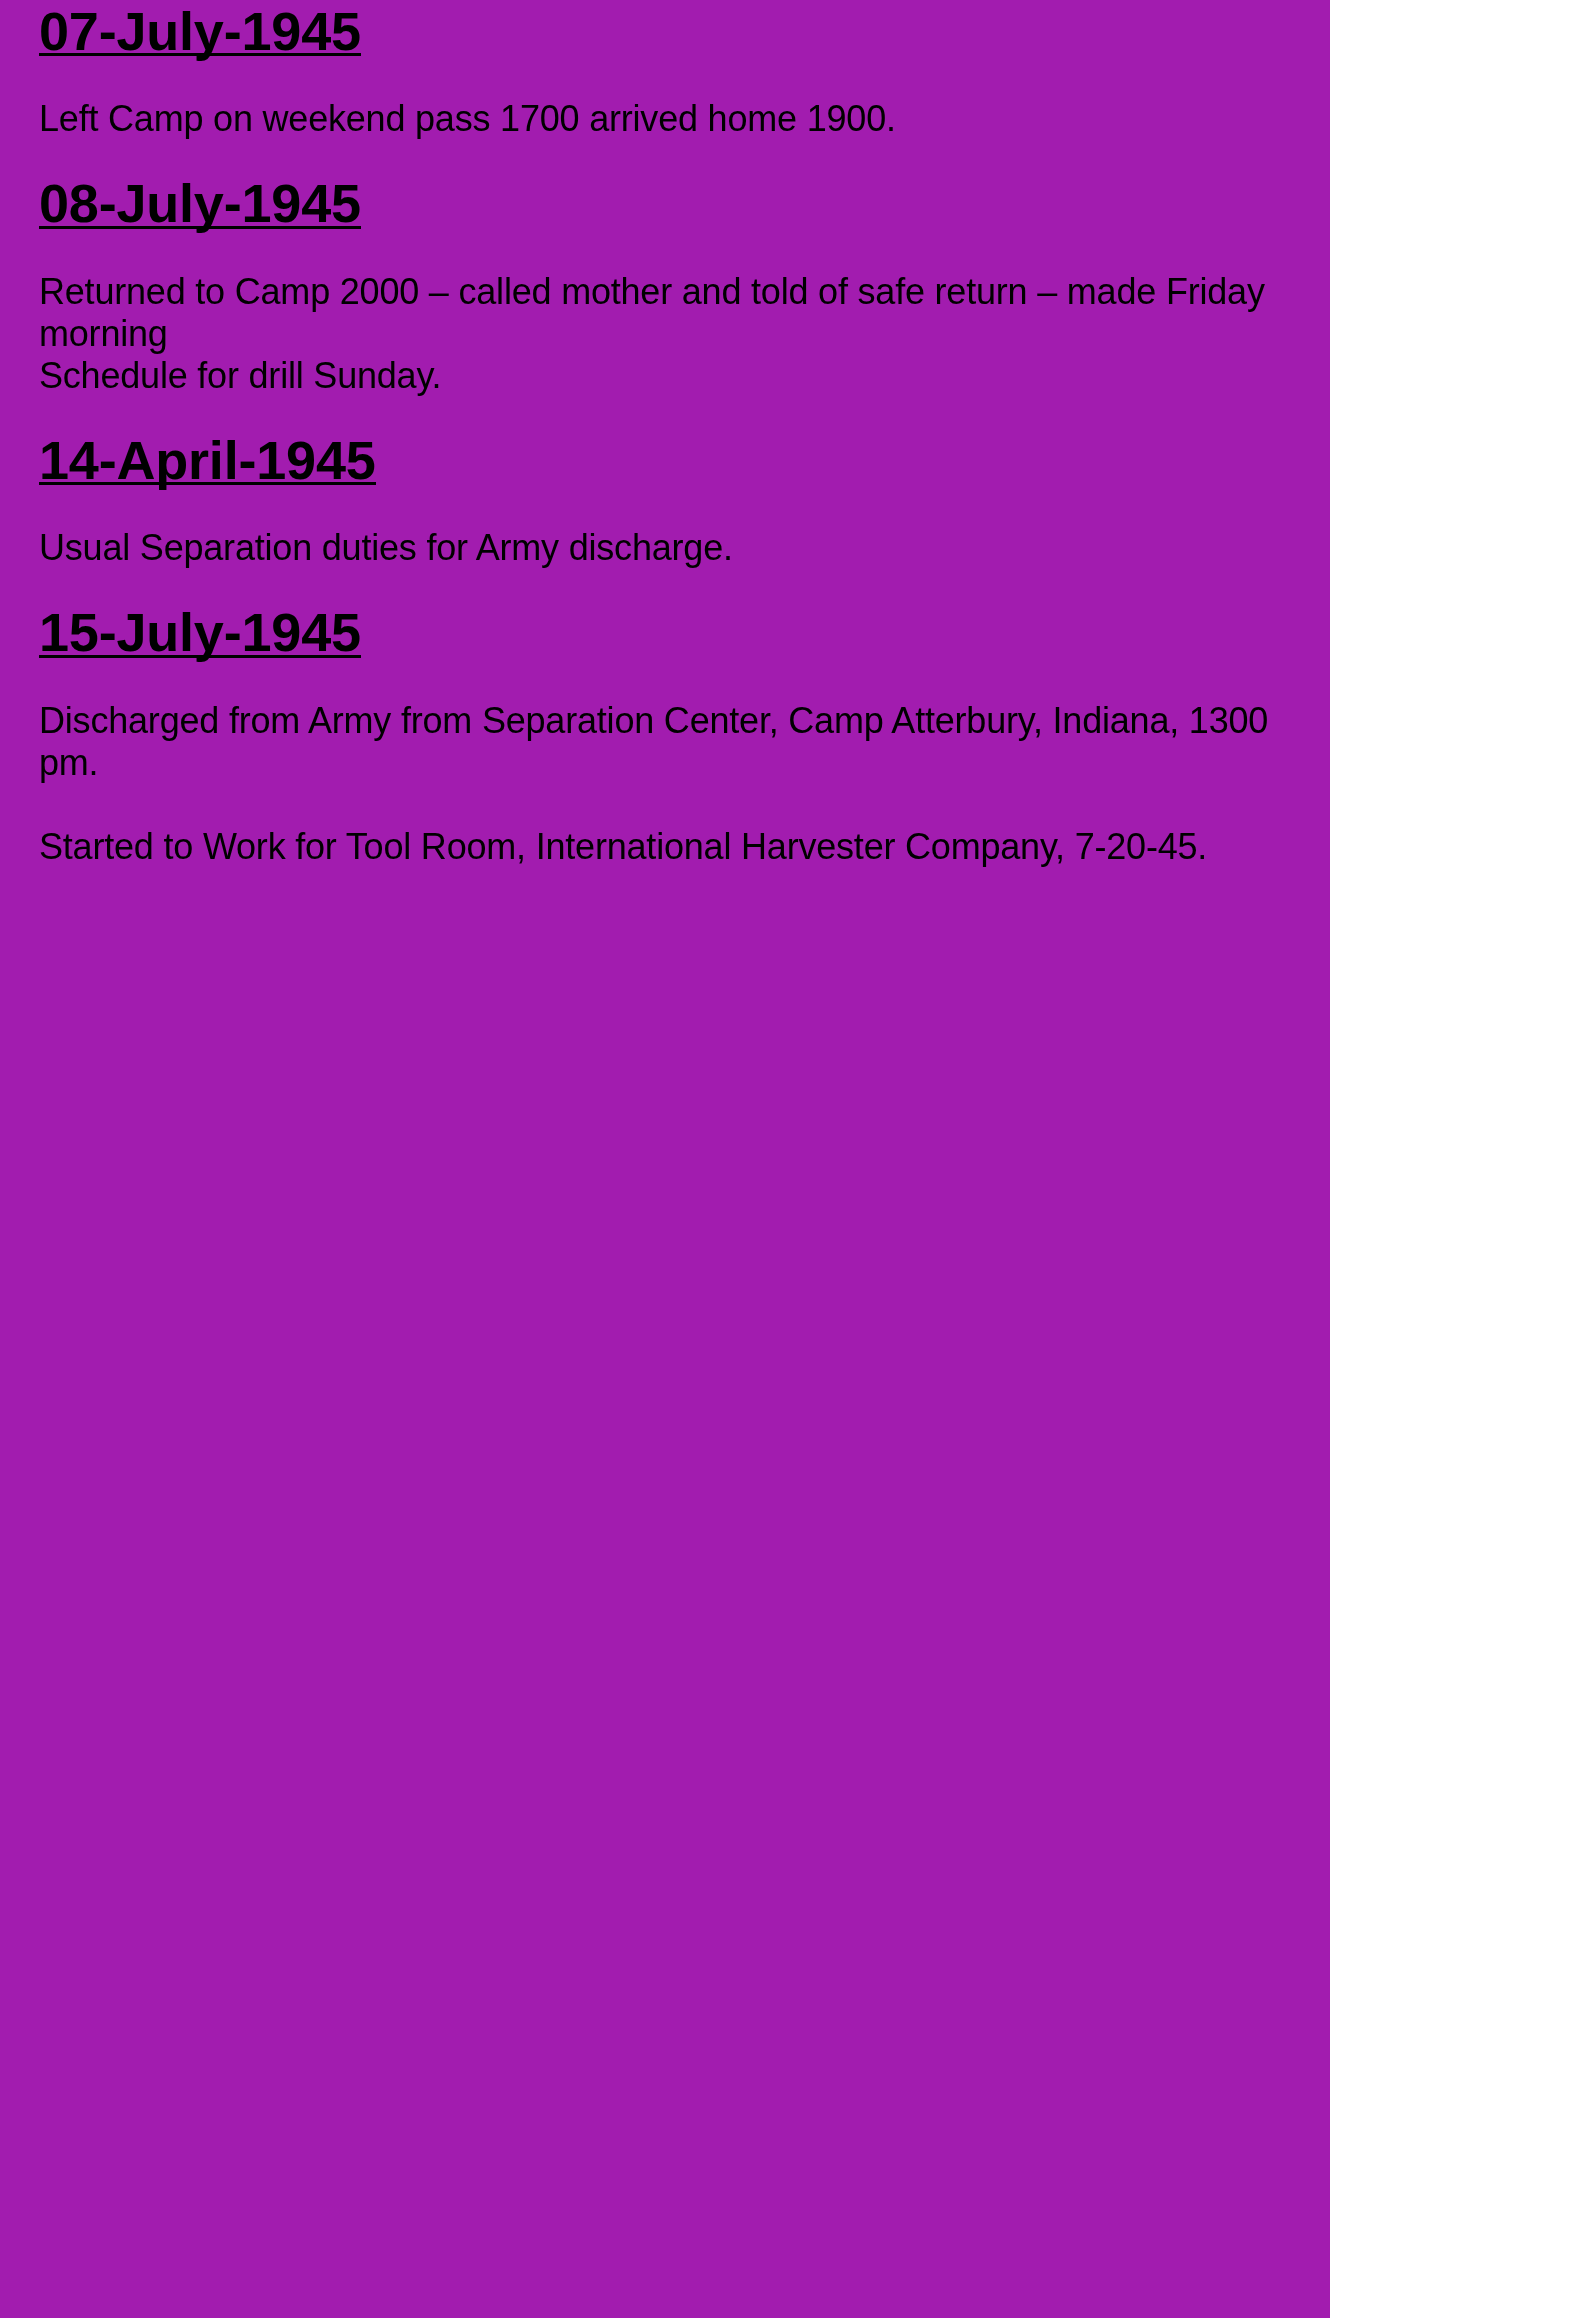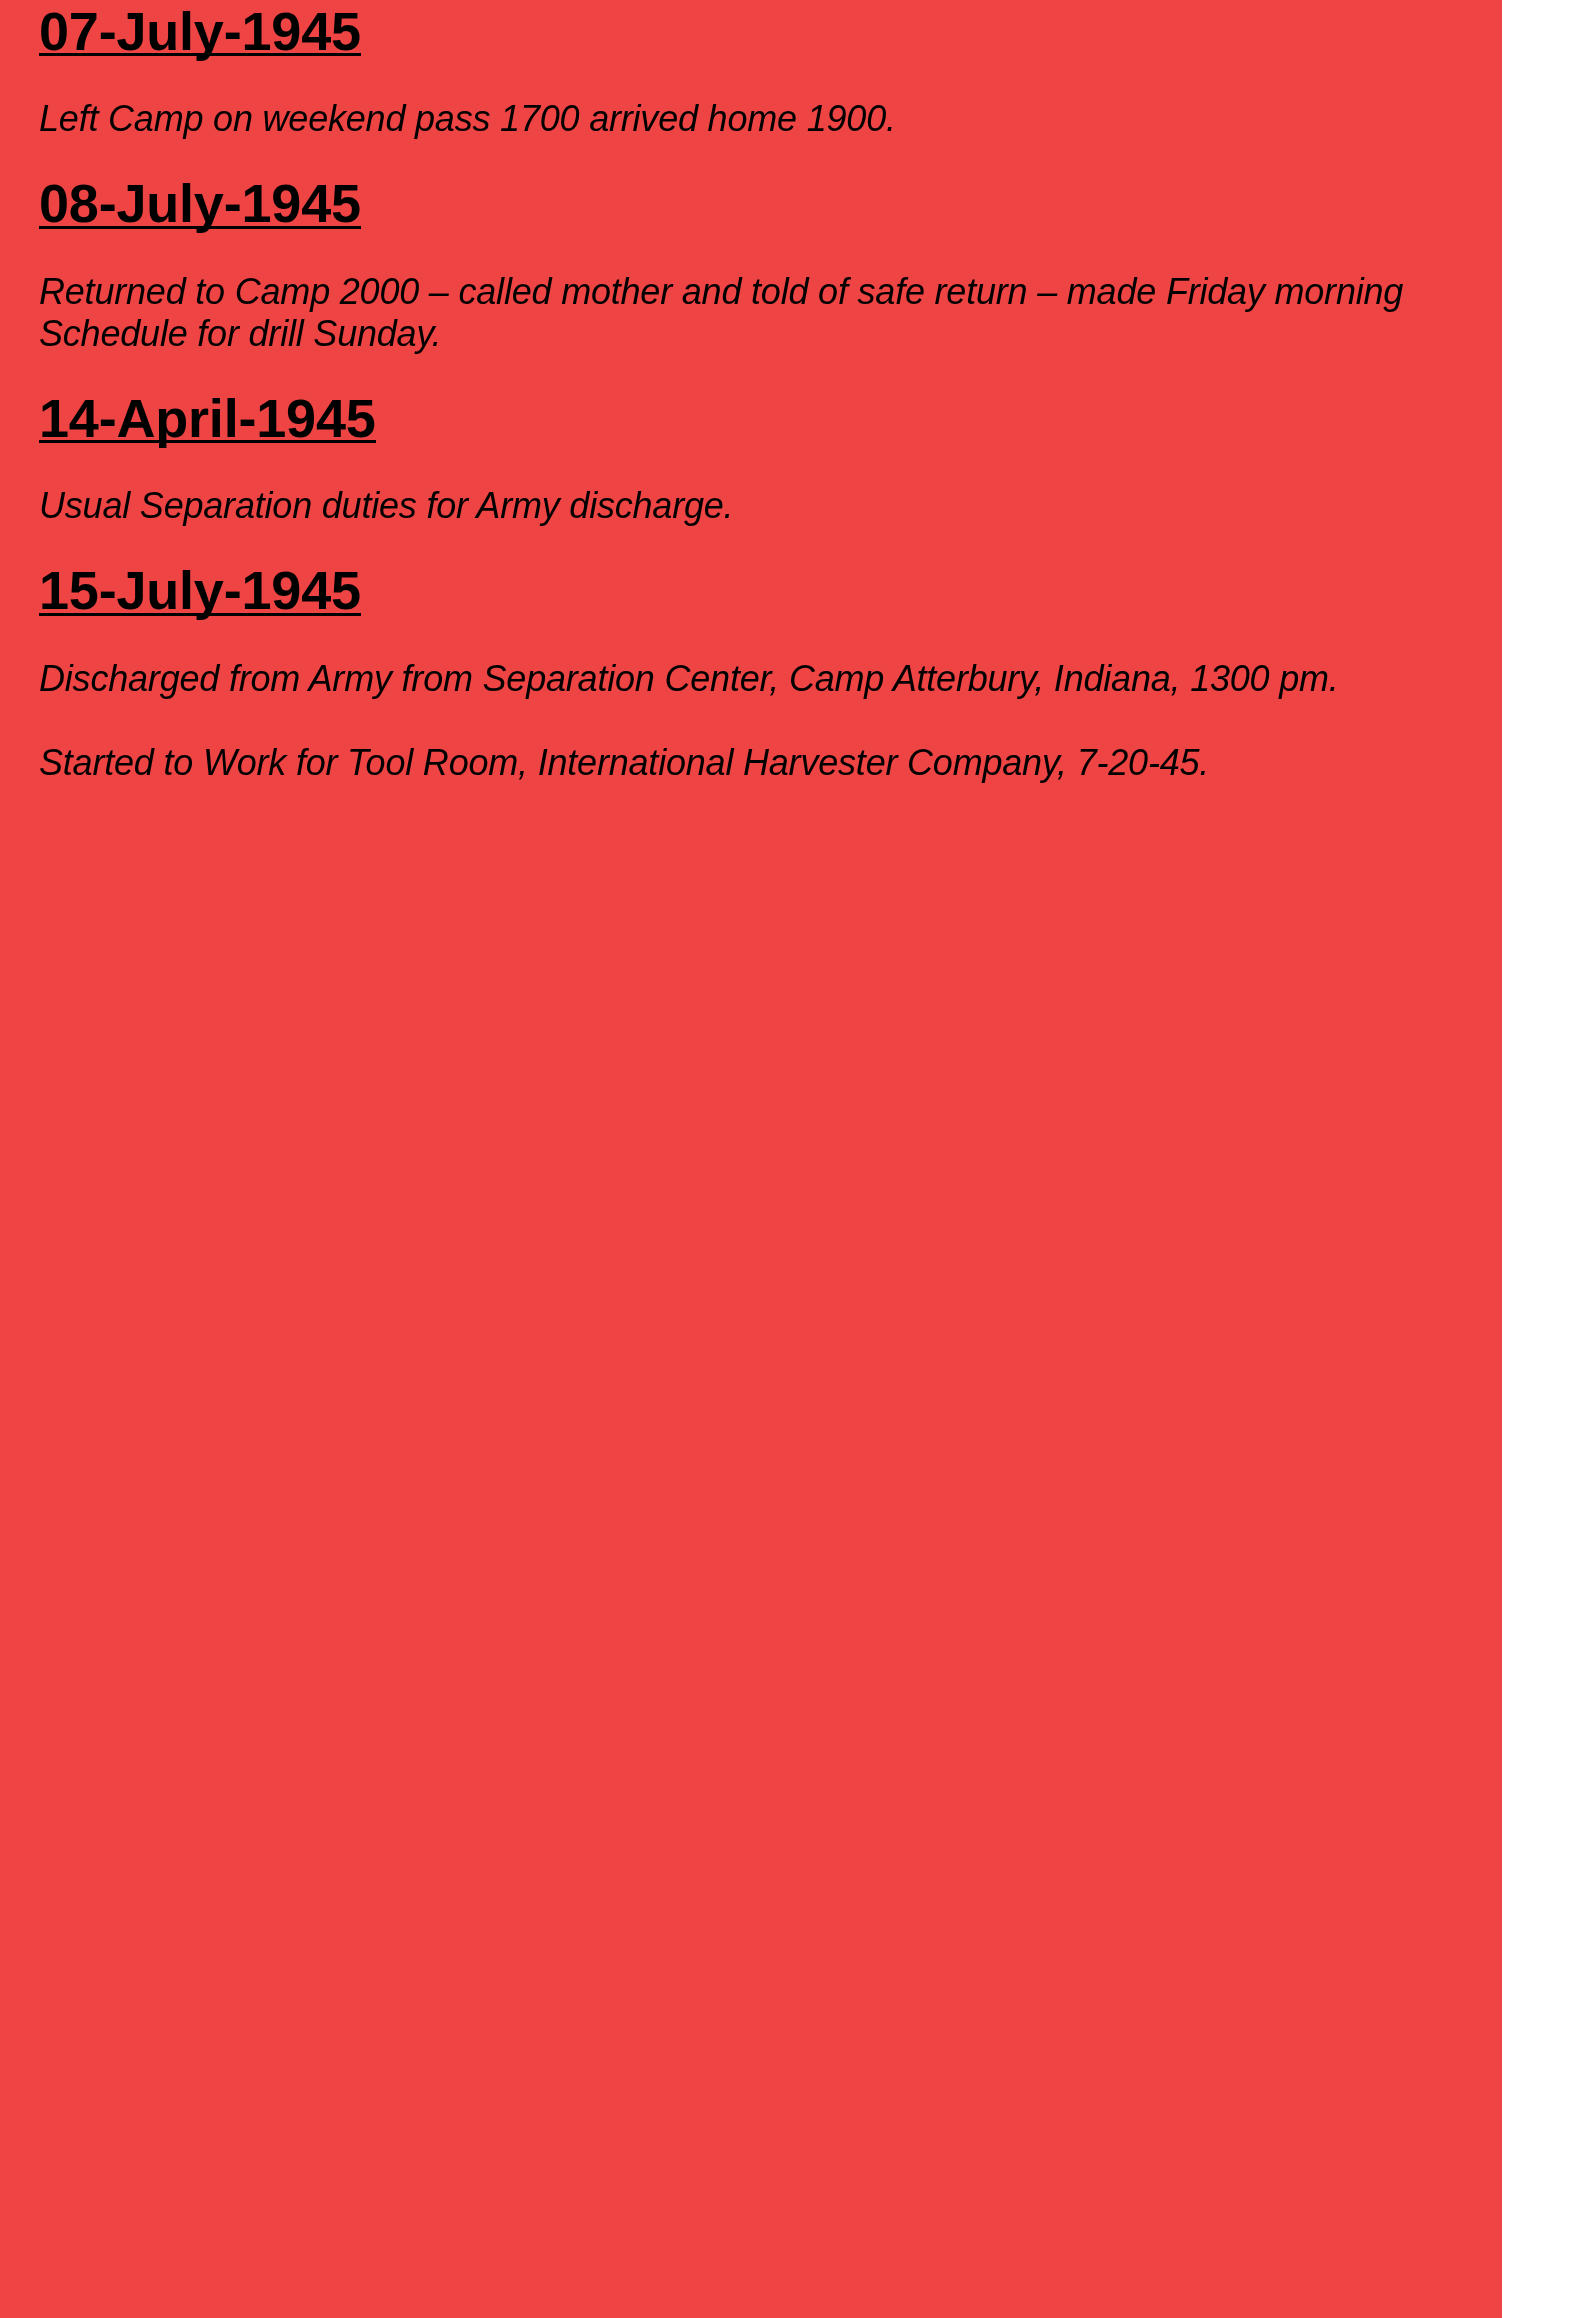--- a/index.html
+++ b/index.html
@@ -7,43 +7,42 @@
     padding: 0;
     background: #ffffff;
   }
   body {
     width: 1575px;
     height: 2319px;
     overflow: hidden;
   }
   .page {
     box-sizing: border-box;
-    width: 1502px;
+    width: 1330px;
     height: 2319px;
-    background: #ef4444;
+    background: #a21caf;
     color: #000000;
     padding: 9.7px 40px 0 39px;
     font-family: "Liberation Sans", sans-serif;
     font-size: 36px;
     line-height: 42px;
     letter-spacing: -0.2px;
   }
   .entry-date {
     font-weight: bold;
     margin: 0 0 42px 0;
   }
   .entry-date .underline {
     display: inline-block;
     border-bottom: 3.2px solid #000000;
     padding-bottom: 1.6px;
   }
   .entry-text {
     margin: 14px 0 42px 0;
     white-space: pre-line;
-    font-style: italic;
   }
 </style>
 </head>
 <body>
 
 <div class="page">
 
   <div class="entry">
     <h2 class="entry-date"><span class="underline">07-July-1945</span></h2>
     <p class="entry-text">Left Camp on weekend pass 1700 arrived home 1900.</p>

